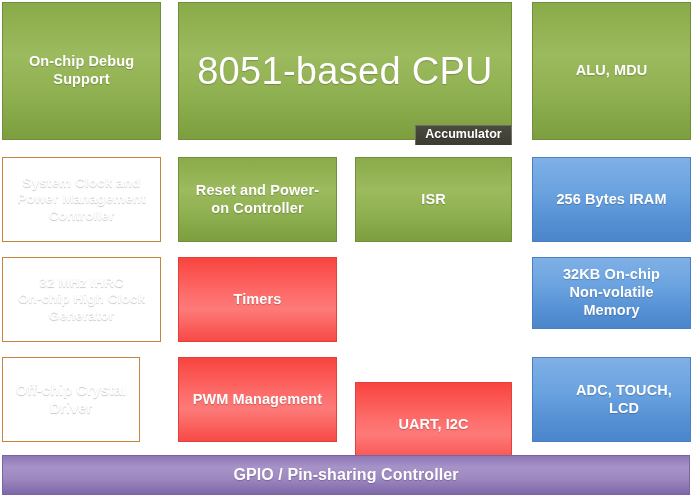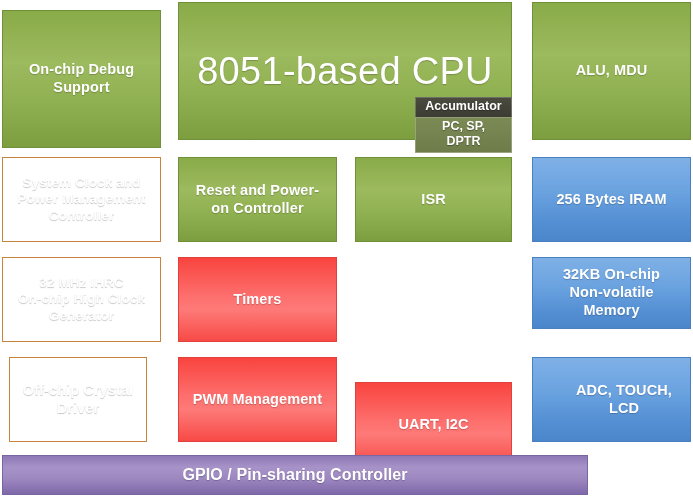--- a/index.html
+++ b/index.html
@@ -102,37 +102,38 @@
     box-sizing: border-box;
     color: #ffffff;
     font-size: 12.5px;
     font-weight: bold;
     text-align: center;
     padding: 1px 8px 2px 8px;
     text-shadow: 0 1px 1px rgba(0,0,0,0.35);
     border: 1px solid rgba(255,255,255,0.25);
     border-bottom: none;
     line-height: 1.25;
+    margin-top: 28px;
   }
   .reg-box:last-child {
     border-bottom: 1px solid rgba(255,255,255,0.25);
   }
   .reg-accumulator {
     background: linear-gradient(to bottom, #4a4a3f 0%, #3c3c33 100%);
   }
   .reg-pointers {
     background: linear-gradient(to bottom, #7b8a55 0%, #6e7c4a 100%);
   }
 </style>
 </head>
 <body>
 
 <div id="diagram">
 
-  <div class="block fill-green size-md" style="left:2px; top:10px; width:159px; height:138px;">
+  <div class="block fill-green size-md" style="left:2px; top:2px; width:159px; height:138px;">
     <span class="label">On-chip Debug
 Support</span>
   </div>
 
   <div class="block fill-green size-xl" style="left:178px; top:2px; width:334px; height:138px;">
     <span class="label">8051-based CPU</span>
   </div>
 
   <div class="reg-stack" style="left:415px; top:97px; width:97px;">
     <div class="reg-box reg-accumulator">Accumulator</div>
@@ -172,34 +173,34 @@
     <span class="label">Timers</span>
   </div>
 
 
   <div class="block fill-blue size-md" style="left:532px; top:257px; width:159px; height:72px;justify-content:center;">
     <span class="label">32KB On-chip
 Non-volatile
 Memory</span>
   </div>
 
-  <div class="block fill-orange size-md" style="left:2px; top:357px; width:138px; height:85px;margin-left:7px;">
+  <div class="block fill-orange size-md" style="left:2px; top:357px; width:138px; height:85px;">
     <span class="label">Off-chip Crystal
 Driver</span>
   </div>
 
   <div class="block fill-red size-md" style="left:178px; top:357px; width:159px; height:85px;">
     <span class="label">PWM Management</span>
   </div>
 
   <div class="block fill-red size-md" style="left:355px; top:357px; width:157px; height:85px;margin-top:25px;">
     <span class="label">UART, I2C</span>
   </div>
 
   <div class="block fill-blue size-md" style="left:532px; top:357px; width:159px; height:85px;padding-left:25px;">
     <span class="label">ADC, TOUCH, LCD</span>
   </div>
 
-  <div class="block fill-purple size-bar" style="left:2px; top:455px; width:586px; height:40px;">
+  <div class="block fill-purple size-bar" style="left:2px; top:455px; width:688px; height:40px;">
     <span class="label">GPIO / Pin-sharing Controller</span>
   </div>
 
 </div>
 
 </body></html>

